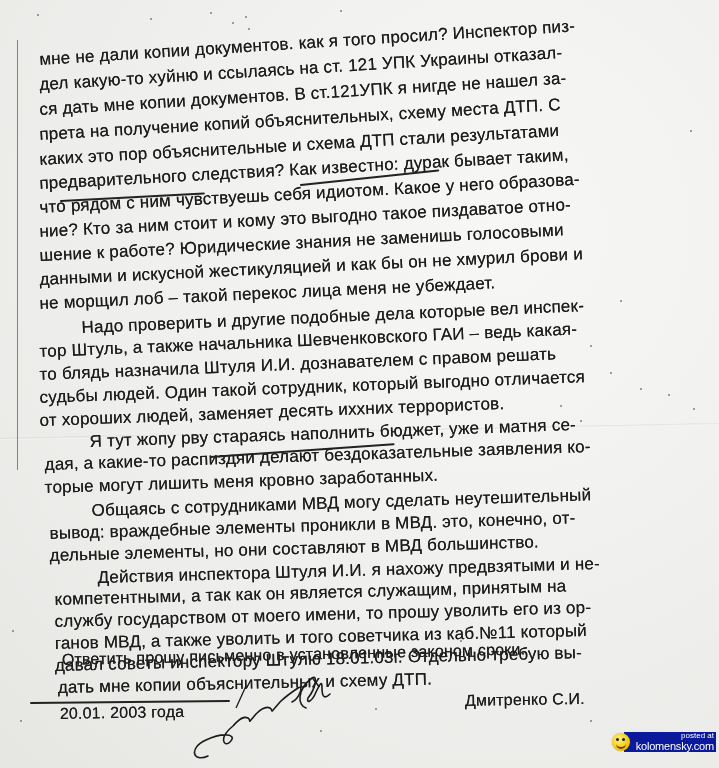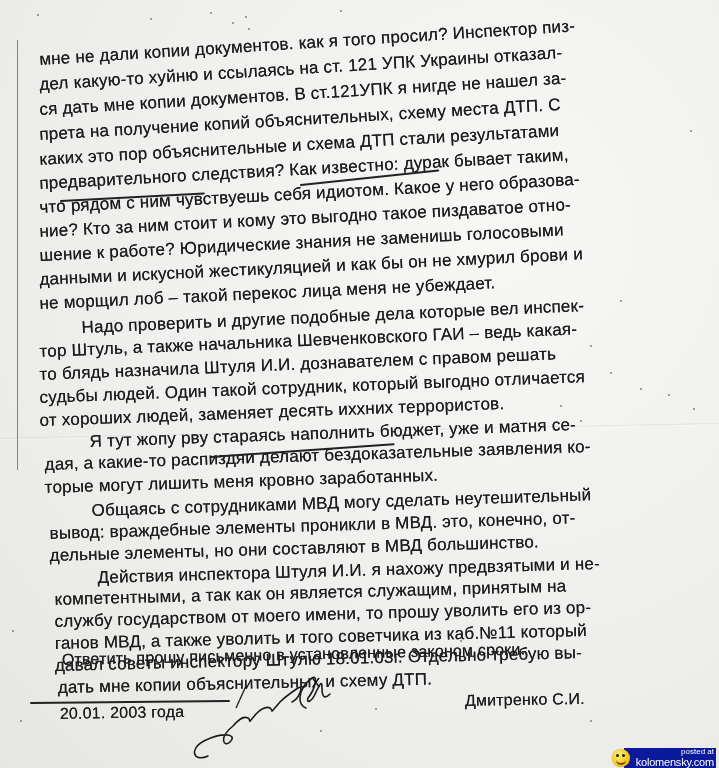--- a/index.html
+++ b/index.html
@@ -72,21 +72,21 @@
     .signature {
       position: absolute;
       left: 188px;
       top: 668px;
       width: 160px;
       height: 100px;
     }
     .watermark {
       position: absolute;
       left: 612px;
-      top: 747px;
+      top: 731px;
       width: 104px;
       height: 22px;
       display: flex;
       align-items: center;
     }
     .wm-smiley {
       width: 18px; height: 18px;
       border-radius: 50%;
       background: radial-gradient(circle at 40% 35%, #fff27a, #f0c000 70%, #b58a00);
       position: relative;

